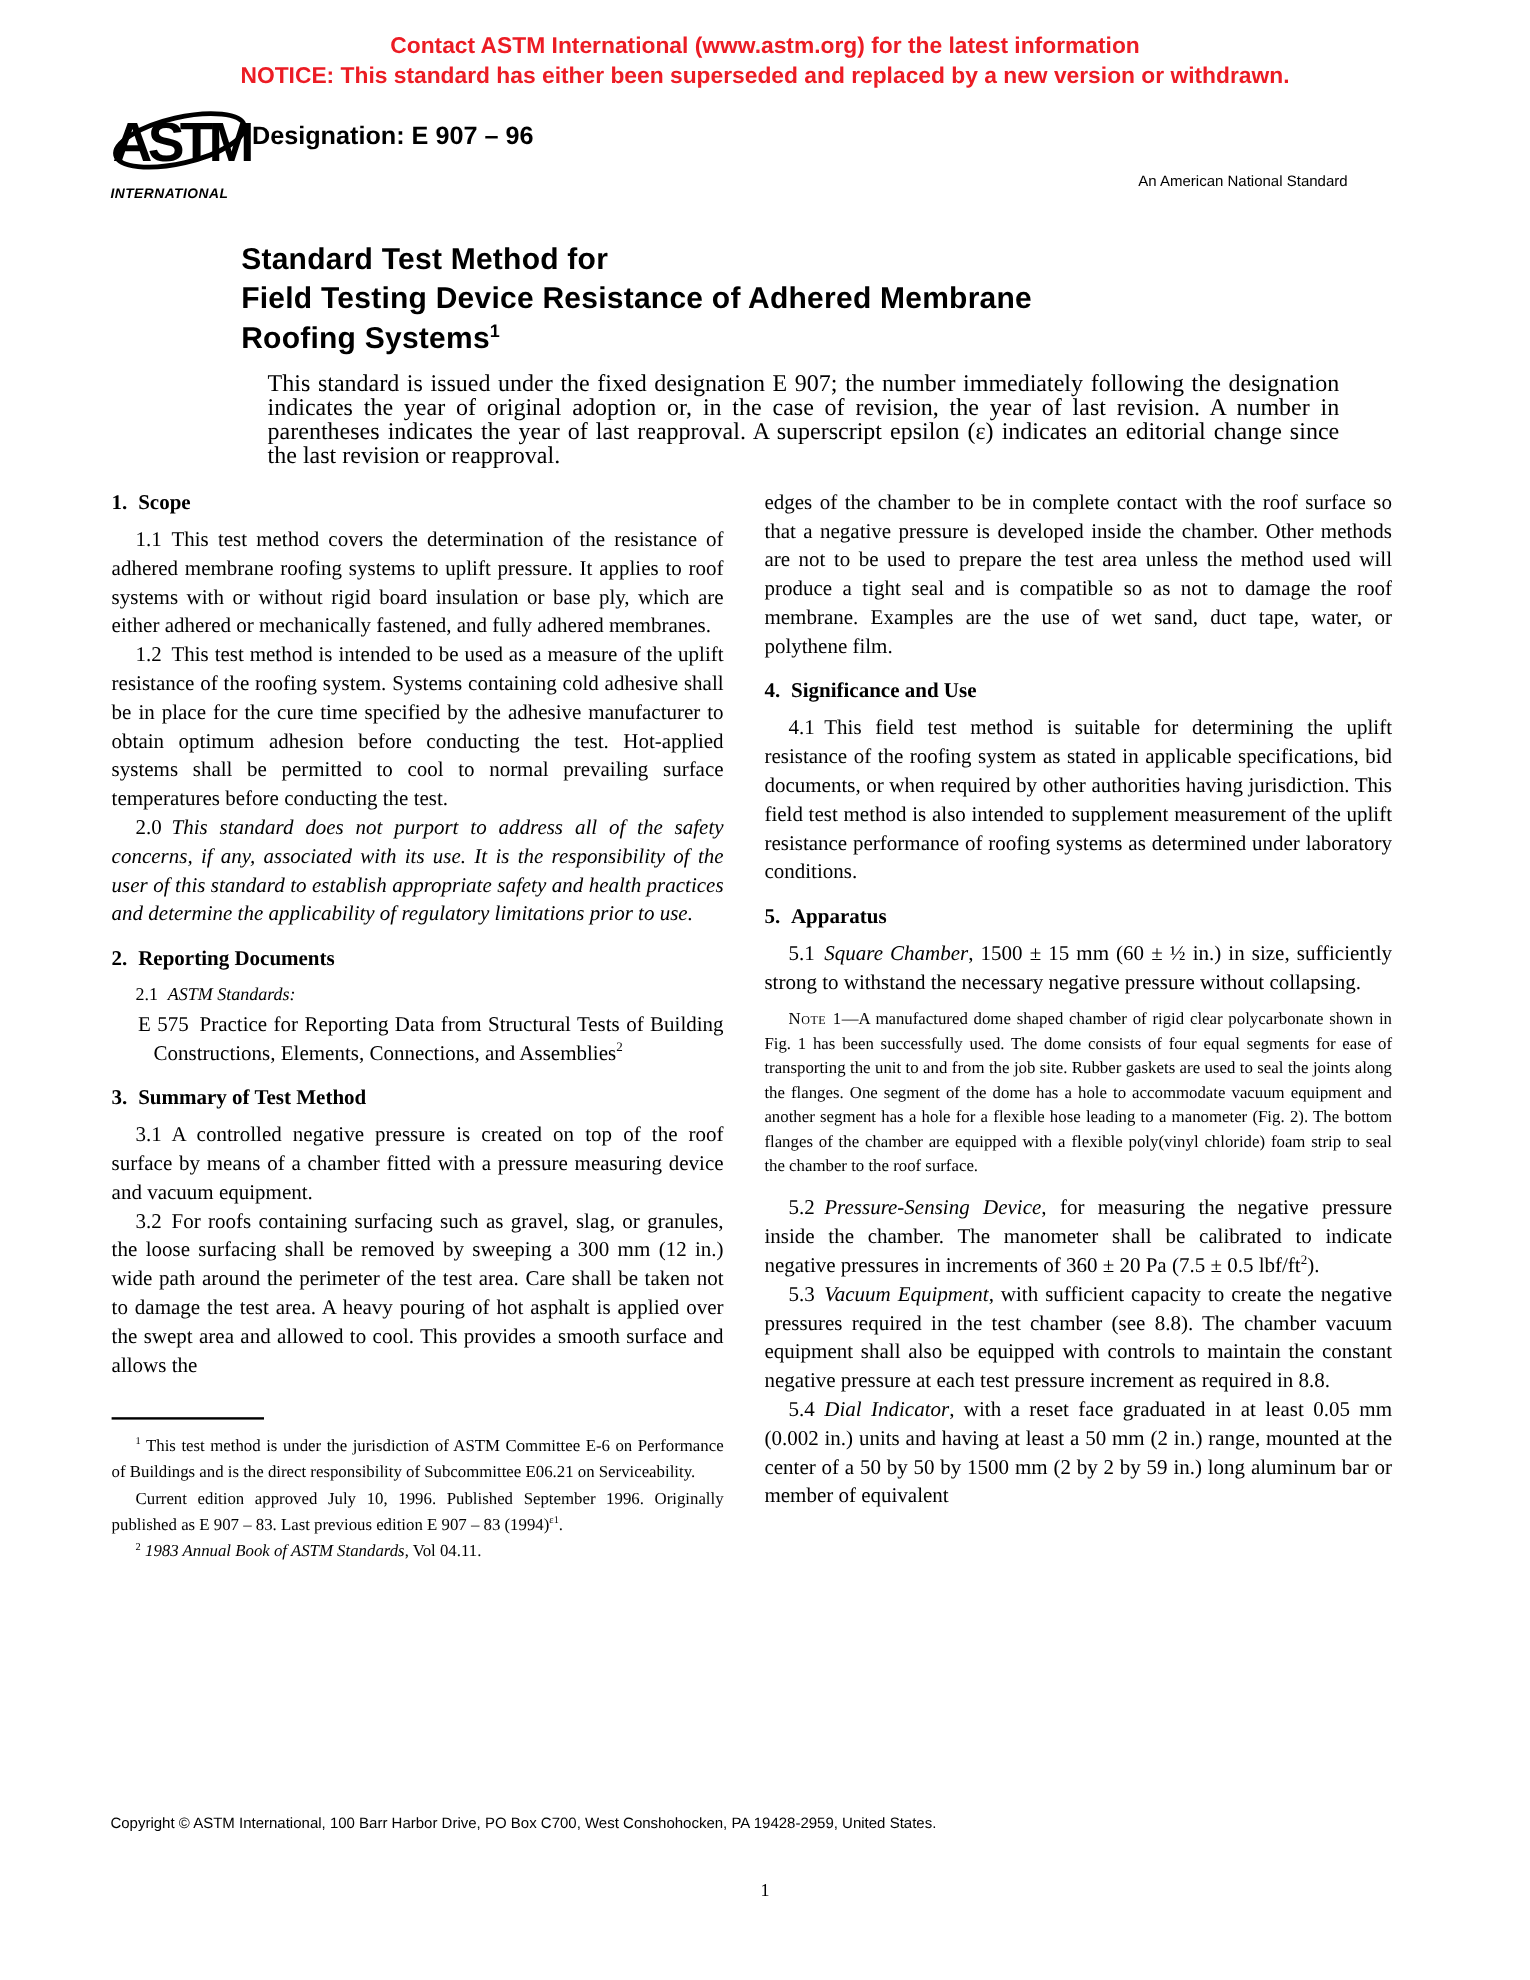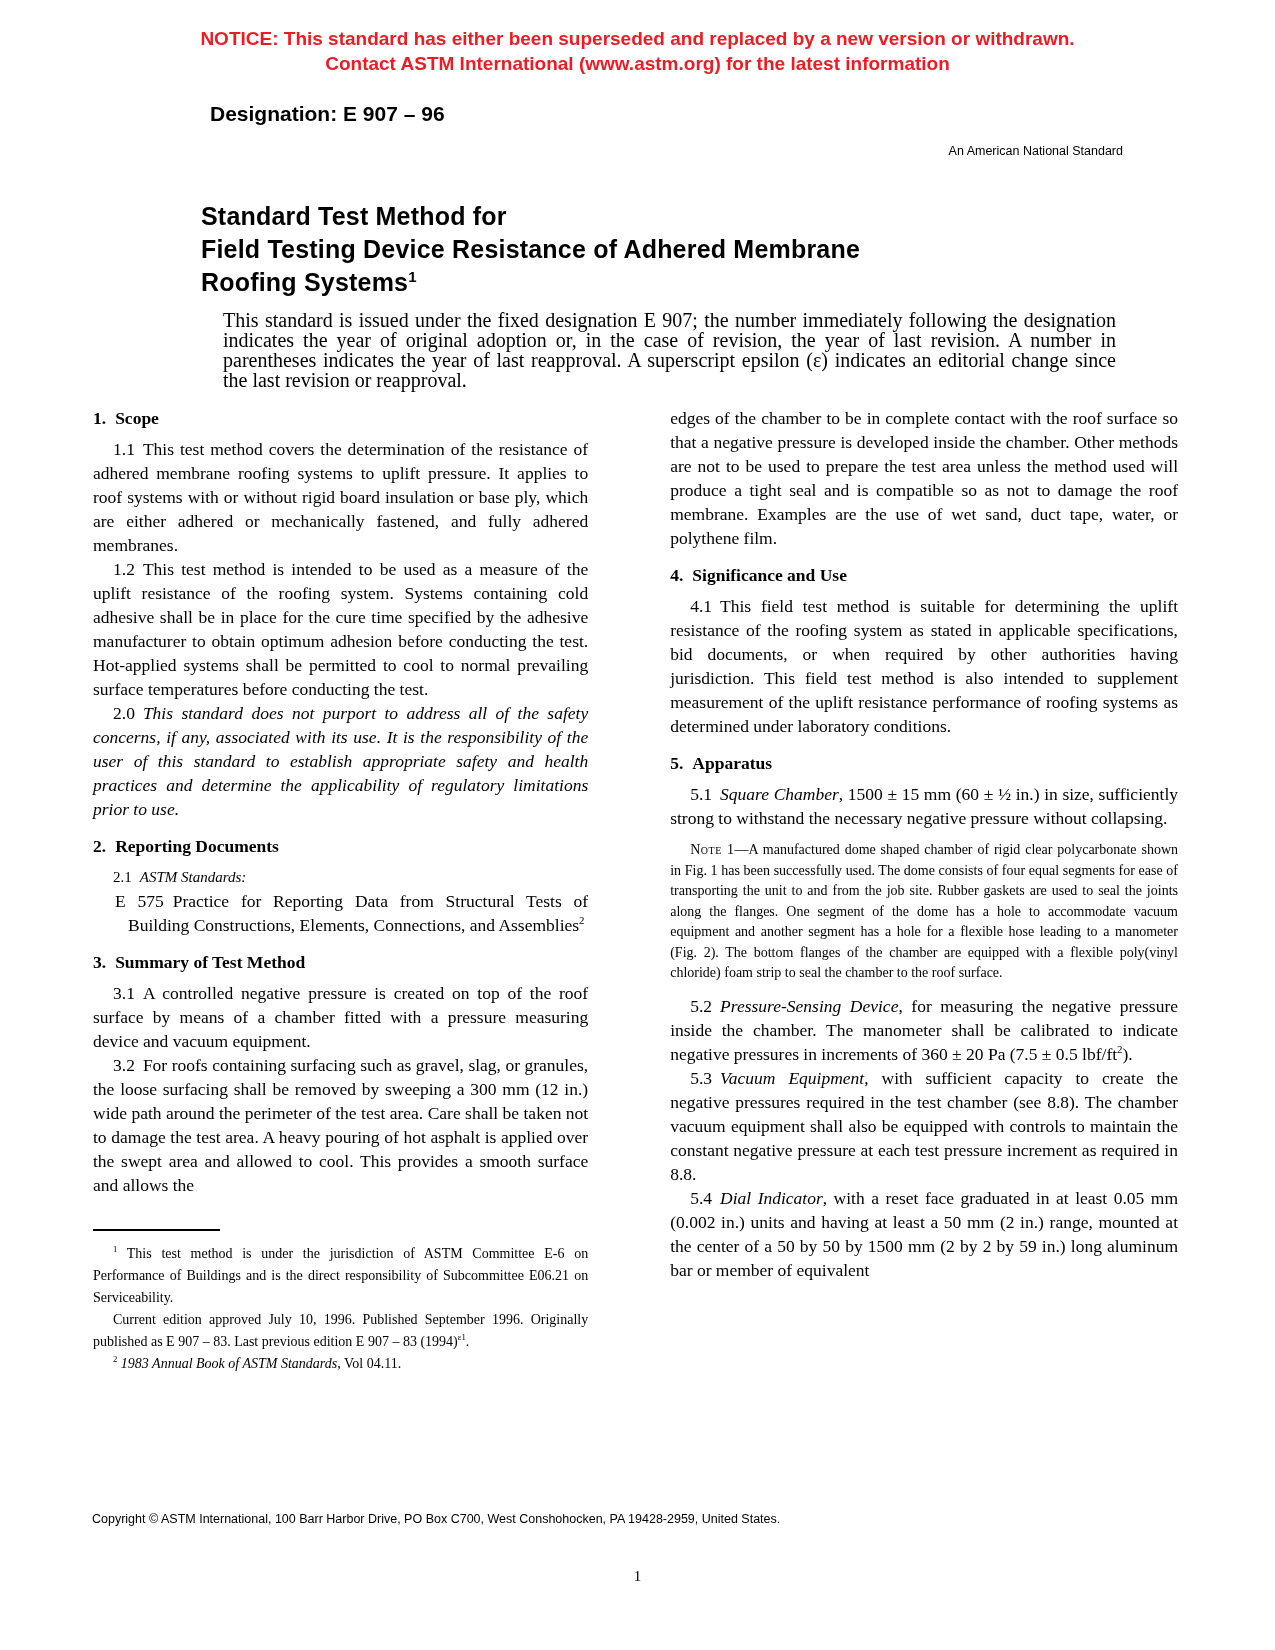--- a/index.html
+++ b/index.html
@@ -46,21 +46,21 @@
     font-size:25px; line-height:33px; letter-spacing:0.2px;
   }
   .title sup { font-size:60%; }
   
   .preamble {
     position:absolute; left:223px; top:310px; width:893px;
     font-size:20px; line-height:20px; text-align:justify;
   }
   
   .columns { position:absolute; left:93px; top:406px; width:1085px; display:flex; }
-  .col-left  { width:510px; margin-right:82px; }
+  .col-left  { width:510px; margin-right:34px; }
   .col-right { width:523px; }
   h3.sect { font-size:17.5px; font-weight:bold; margin:13px 0 7px 0; line-height:24px; }
   h3.first { margin-top:0; }
   h3.sect .num { margin-right:9px; }
   p.body {
     font-size:17.5px; line-height:24px; text-align:justify;
     margin:0; text-indent:20px;
   }
   p.cont { text-indent:0; }
   .pnum { margin-right:8px; }
@@ -93,24 +93,33 @@
     position:absolute; top:1568px; left:0; width:100%;
     text-align:center; font-size:15px;
   }
 </style>
 </head>
 <body>
 
 <div class="page">
 
   <div class="notice">
+    <div>Contact ASTM International (www.astm.org) for the latest information</div>
     <div>NOTICE: This standard has either been superseded and replaced by a new version or withdrawn.</div>
-    <div>Contact ASTM International (www.astm.org) for the latest information</div>
   </div>
 
+  <div class="logo">
+    <div class="logo-mark">
+      <svg width="118" height="76" viewBox="0 0 118 76">
+        <ellipse cx="58" cy="37" rx="55" ry="19" fill="none" stroke="#000" stroke-width="4" transform="rotate(-13 58 37)"></ellipse>
+      </svg>
+      <div class="logo-astm">ASTM</div>
+    </div>
+    <div class="logo-sub">INTERNATIONAL</div>
+  </div>
 
   <div class="designation">Designation: E 907 – 96</div>
   <div class="ans">An American National Standard</div>
 
   <div class="title">
     <div>Standard Test Method for</div>
     <div>Field Testing Device Resistance of Adhered Membrane</div>
     <div><span>Roofing Systems</span><sup>1</sup></div>
   </div>
 

